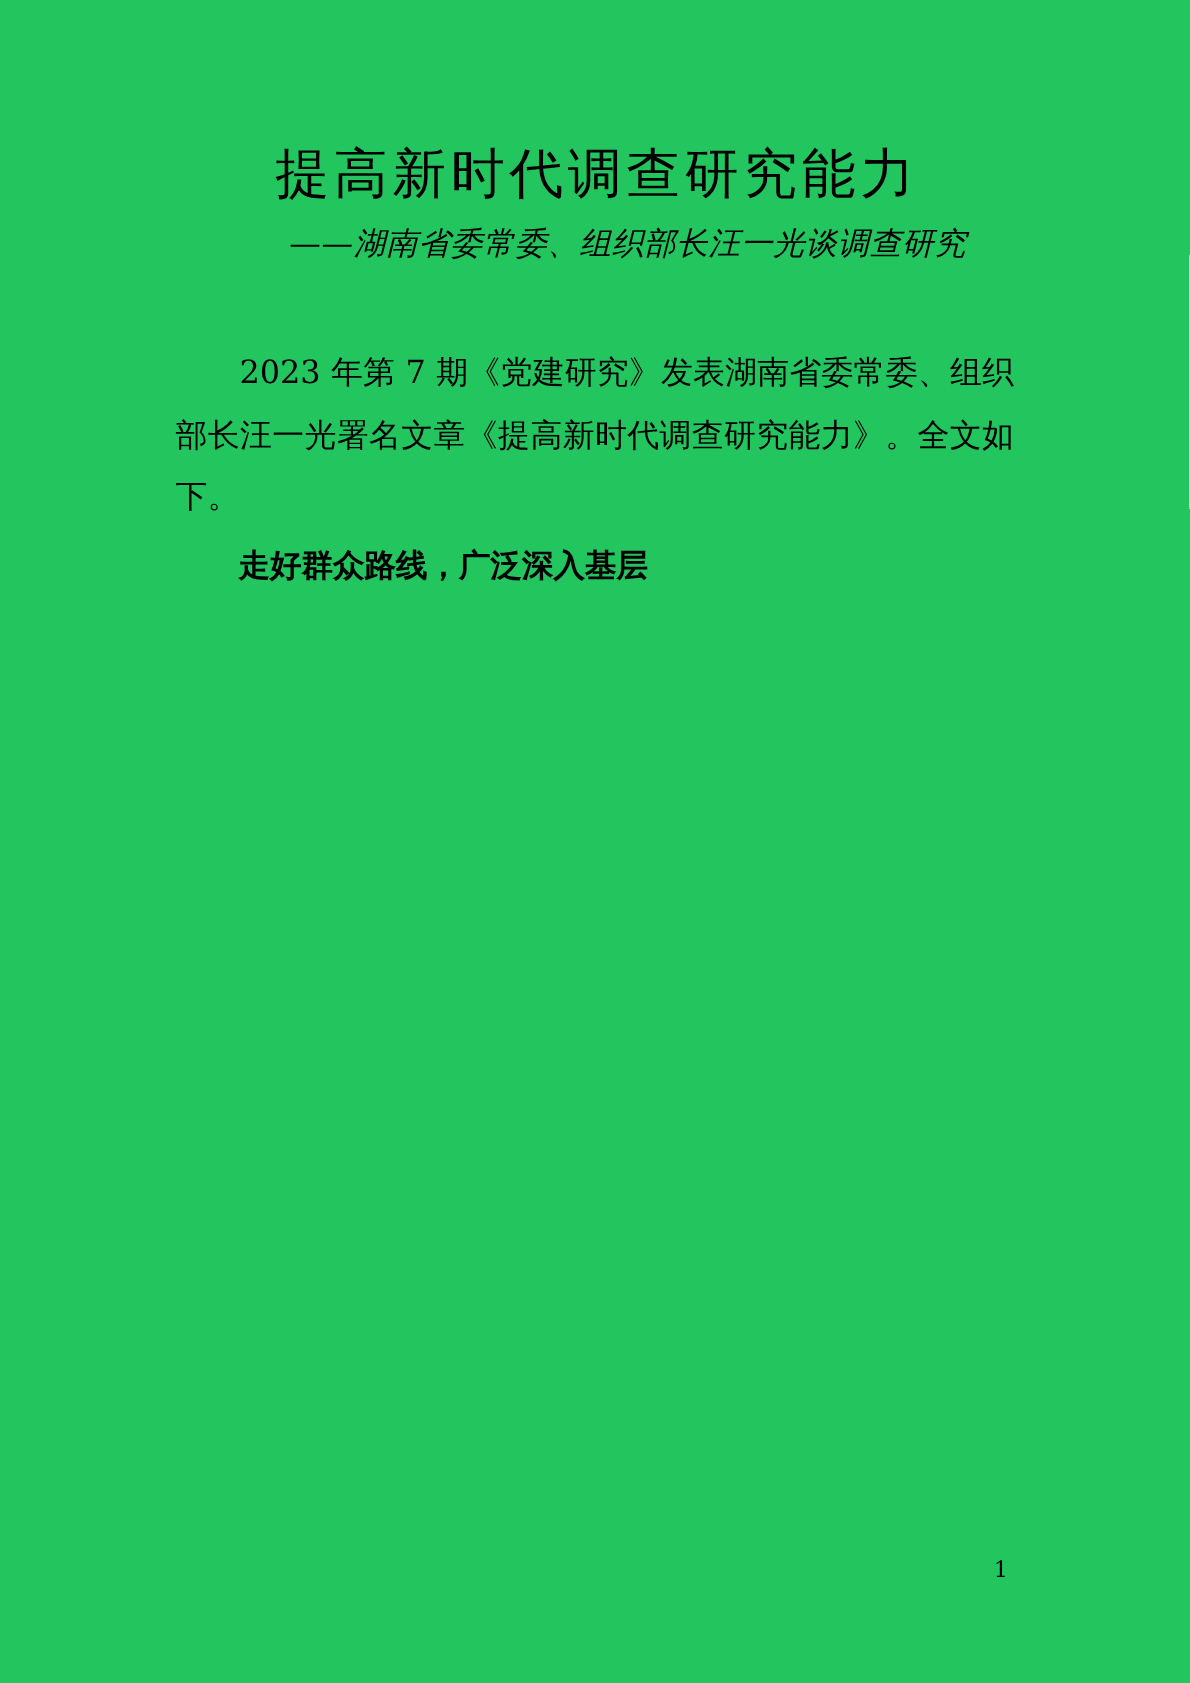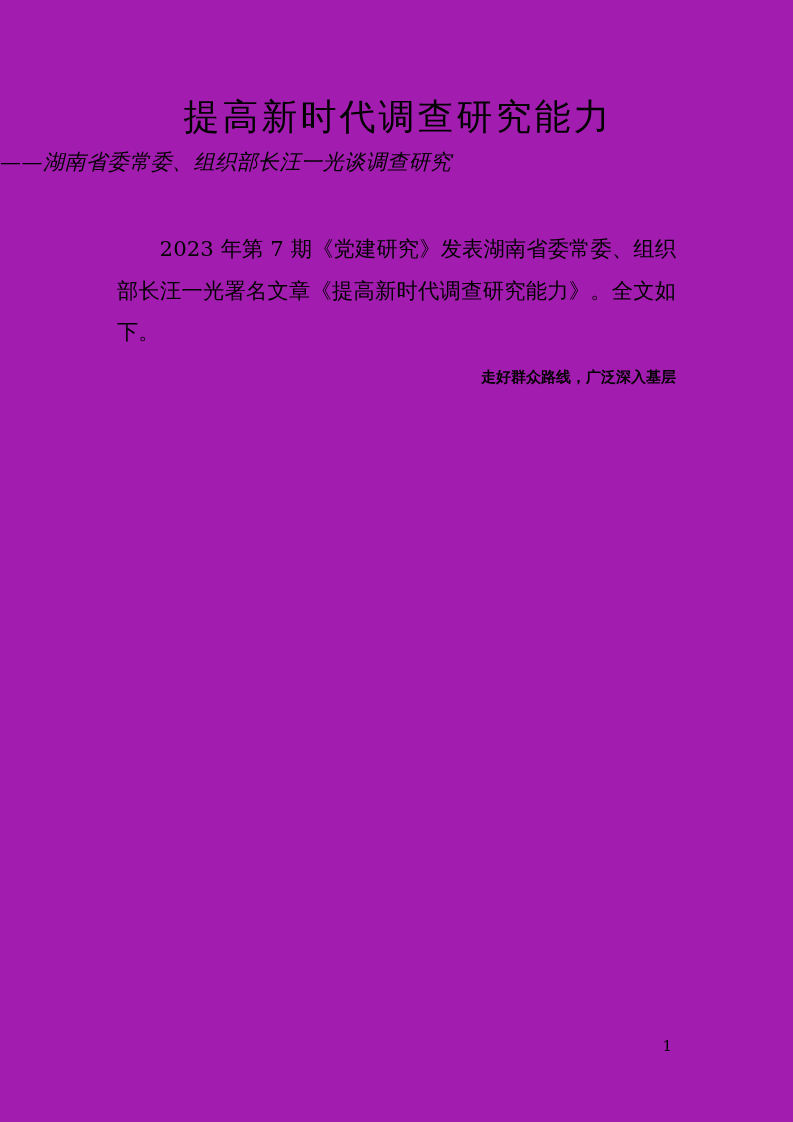--- a/index.html
+++ b/index.html
@@ -1,63 +1,65 @@
 <!DOCTYPE html>
 <html><head>
 <meta charset="utf-8">
 <style>
   * { margin: 0; padding: 0; box-sizing: border-box; }
   html, body { background: #ffffff; }
   .page {
     position: relative;
     width: 793px;
     height: 1122px;
-    background: #a21caf;
+    background: #22c55e;
     color: #000000;
     overflow: hidden;
     margin: 0 auto;
     font-family: "DejaVu Serif", "Liberation Serif", serif;
   }
   .doc-title {
     margin-top: 95px;
     text-align: center;
     font-size: 36px;
     line-height: 44px;
     font-weight: 400;
     letter-spacing: 3px;
     text-indent: 3px; 
     white-space: nowrap;
   }
   .doc-subtitle {
     margin-top: 9px;
+    text-align: center;
     font-size: 21px;
     line-height: 28px;
     font-style: italic;     
     font-weight: 400;
     letter-spacing: 0.5px;
     white-space: nowrap;
+    padding-left: 44px;
   }
   .content {
     margin: 52px 113px 0 113px;  
     width: 567px;
     font-size: 21.3px;
     line-height: 41.7px;
     text-align: justify;
     text-justify: inter-ideograph;
   }
   .content p { margin: 4px; }
   .para {
     text-indent: 2em;
   }
   .section-heading {
     text-indent: 2em;
     font-weight: 700;
     font-family: "DejaVu Sans", "Liberation Sans", sans-serif;
-    font-size: 15px;
-    text-align: right;
+    font-size: 21px;
+    text-align: left;
   }
   .page-number {
     position: absolute;
     top: 1036px;
     left: 0;
     width: 680px;
     padding-right: 8px;
     text-align: right;
     font-size: 15px;
     line-height: 20px;

